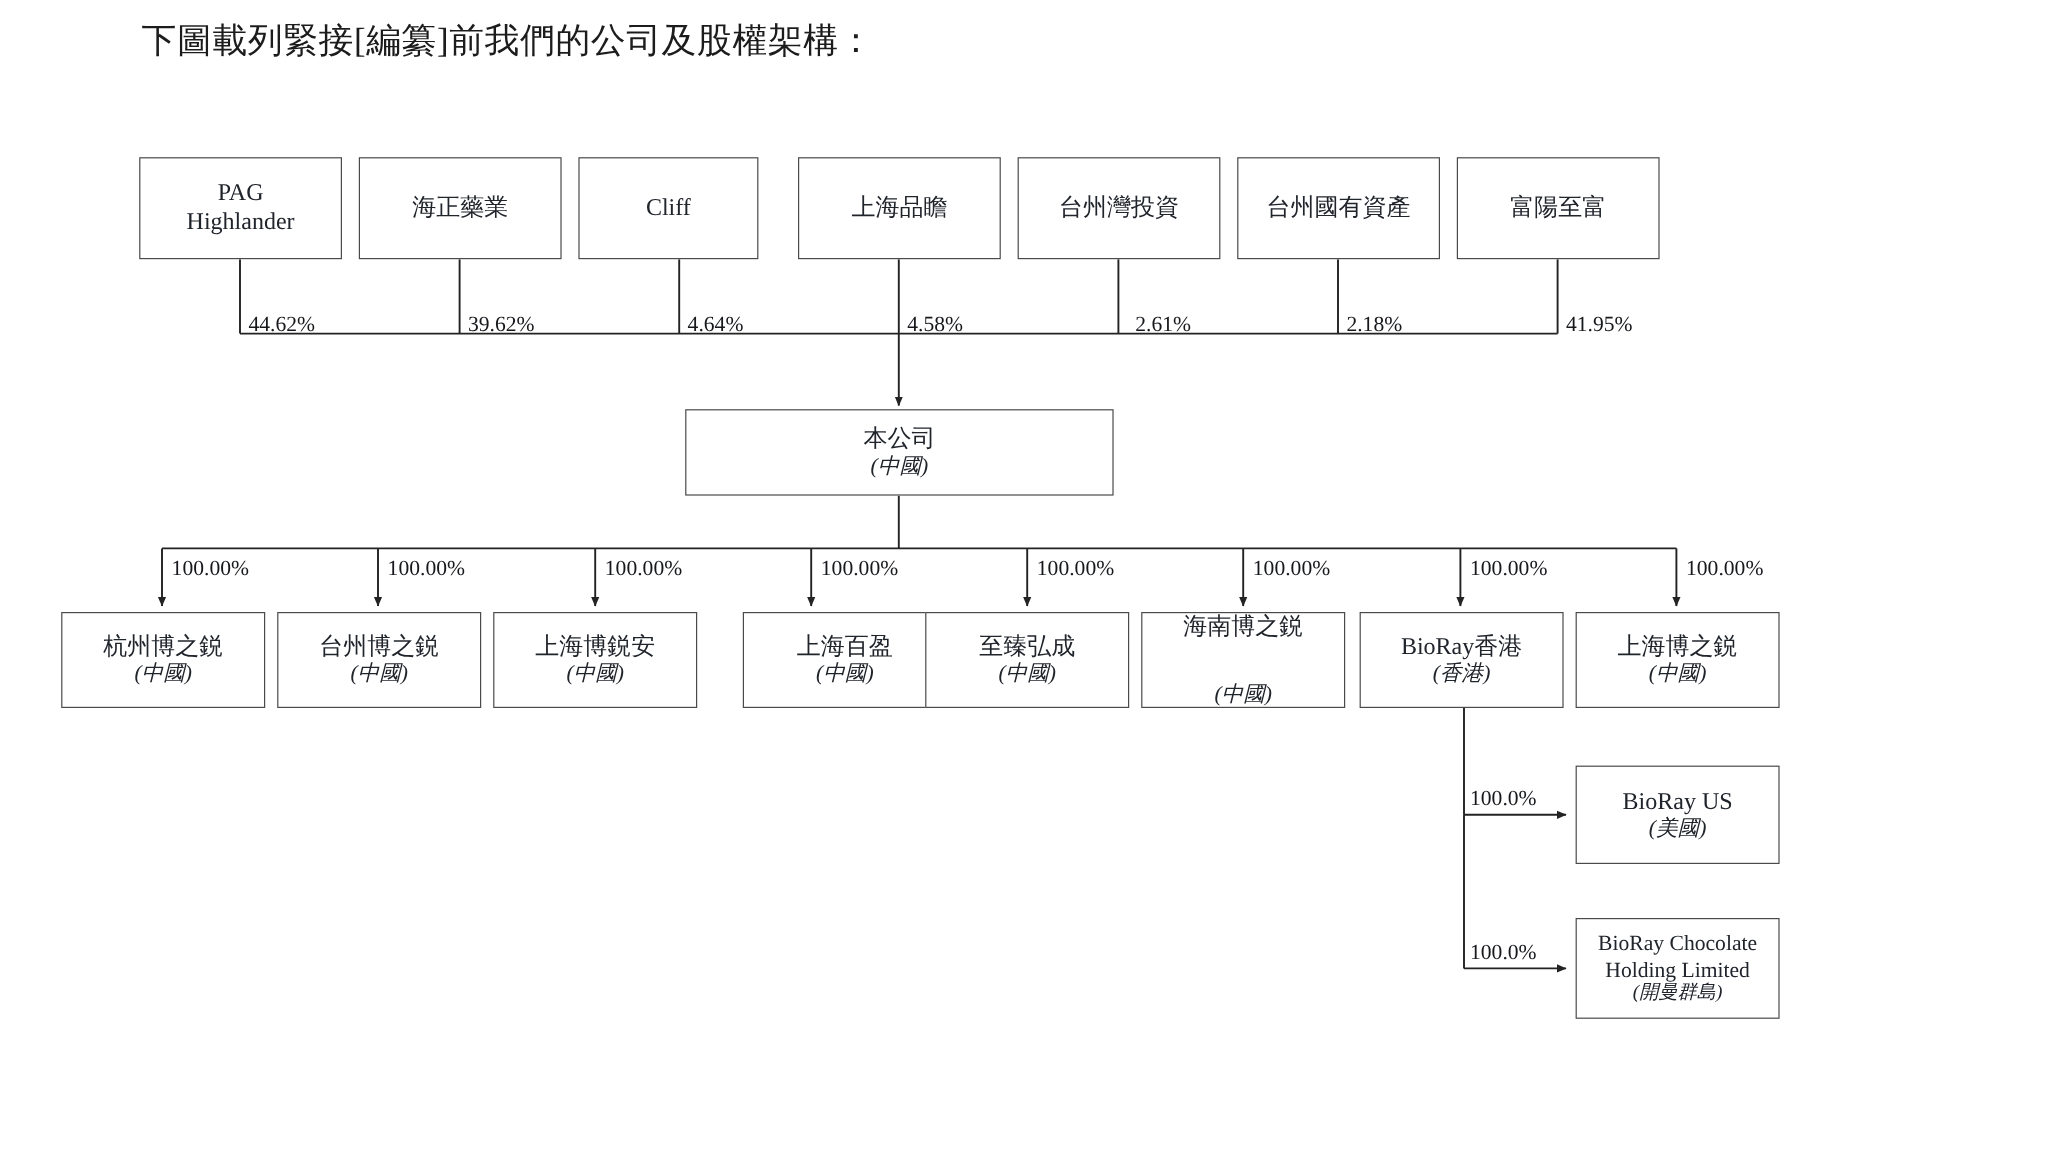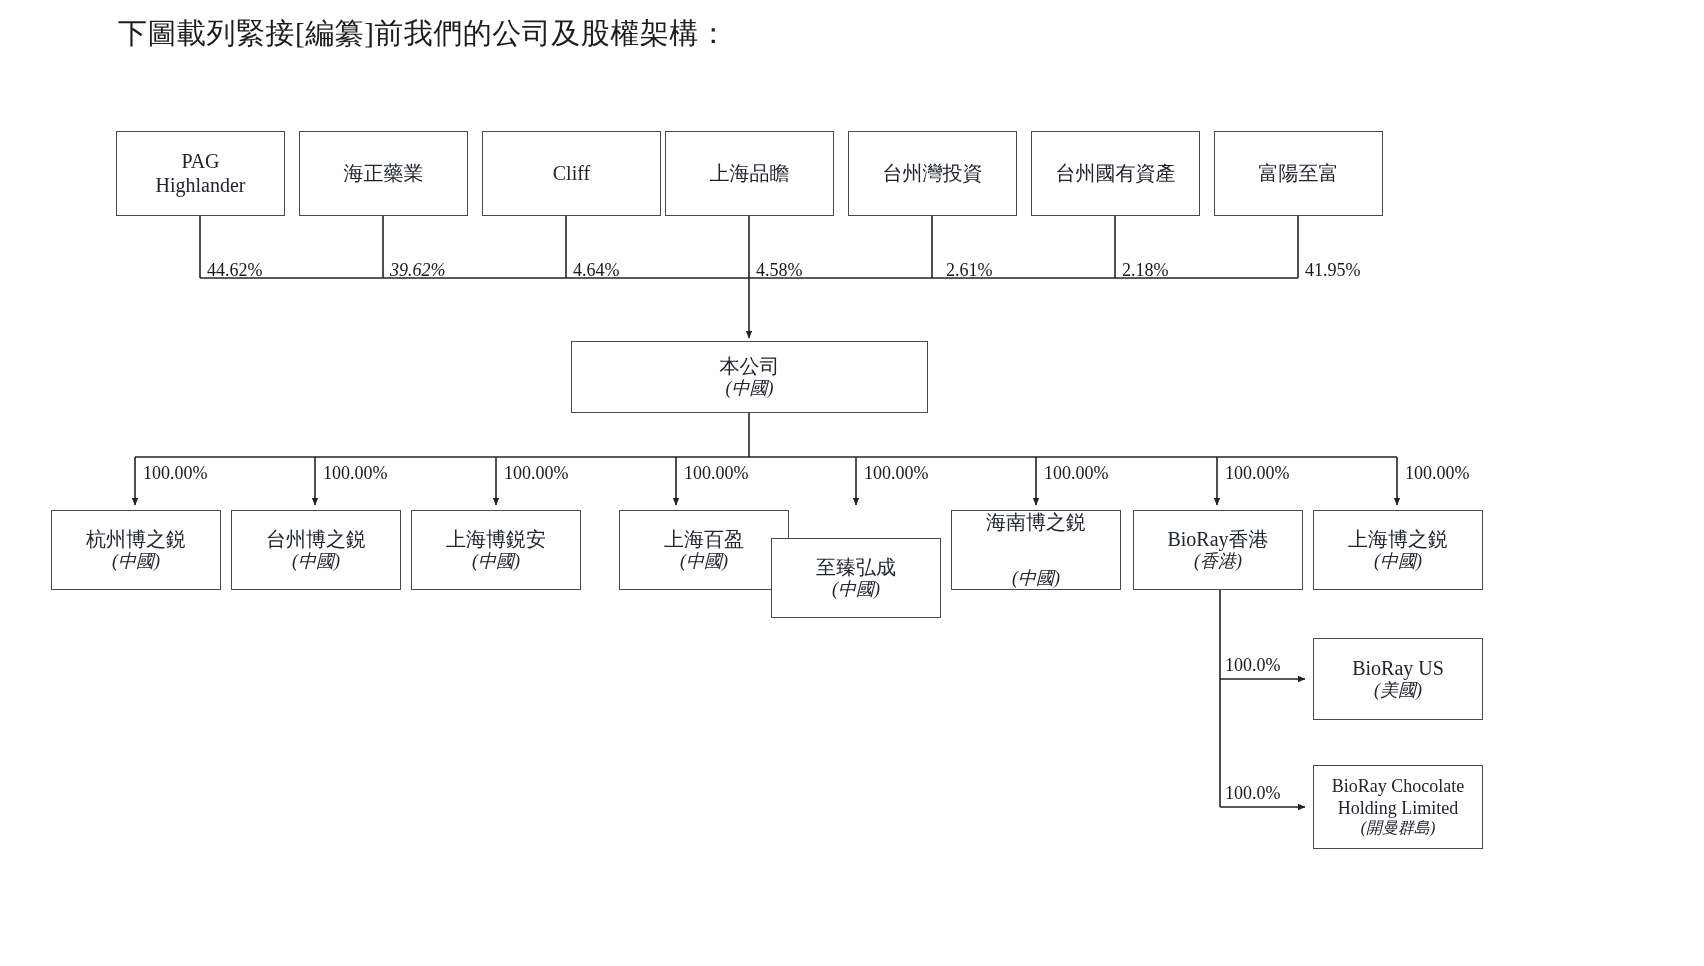--- a/index.html
+++ b/index.html
@@ -108,38 +108,38 @@
     </g>
   </svg>
 
   <div class="node" style="left:116px; top:131px; width:169px; height:85px;">
     <div class="nm">PAG
 Highlander</div>
   </div>
   <div class="node" style="left:299px; top:131px; width:169px; height:85px;">
     <div class="nm">海正藥業</div>
   </div>
-  <div class="node" style="left:482px; top:131px; width:179px; height:85px;text-align:right;">
+  <div class="node" style="left:482px; top:131px; width:150px; height:85px;text-align:right;">
     <div class="nm">Cliff</div>
   </div>
   <div class="node" style="left:665px; top:131px; width:169px; height:85px;">
     <div class="nm">上海品瞻</div>
   </div>
   <div class="node" style="left:848px; top:131px; width:169px; height:85px;">
     <div class="nm">台州灣投資</div>
   </div>
   <div class="node" style="left:1031px; top:131px; width:169px; height:85px;">
     <div class="nm">台州國有資產</div>
   </div>
   <div class="node" style="left:1214px; top:131px; width:169px; height:85px;">
     <div class="nm">富陽至富</div>
   </div>
 
   <div class="pct" style="left:207px; top:260px;">44.62%</div>
-  <div class="pct" style="left:390px; top:260px;font-style:italic;">39.62%</div>
+  <div class="pct" style="left:390px; top:260px;">39.62%</div>
   <div class="pct" style="left:573px; top:260px;">4.64%</div>
   <div class="pct" style="left:756px; top:260px;">4.58%</div>
   <div class="pct" style="left:946px; top:260px;">2.61%</div>
   <div class="pct" style="left:1122px; top:260px;">2.18%</div>
   <div class="pct" style="left:1305px; top:260px;">41.95%</div>
 
   <div class="node" style="left:571px; top:341px; width:357px; height:72px;">
     <div class="nm">本公司</div>
     <div class="loc">(中國)</div>
   </div>
@@ -162,21 +162,21 @@
     <div class="loc">(中國)</div>
   </div>
   <div class="node" style="left:411px; top:510px; width:170px; height:80px;">
     <div class="nm">上海博鋭安</div>
     <div class="loc">(中國)</div>
   </div>
   <div class="node" style="left:619px; top:510px; width:170px; height:80px;">
     <div class="nm">上海百盈</div>
     <div class="loc">(中國)</div>
   </div>
-  <div class="node" style="left:771px; top:538px; width:170px; height:80px;">
+  <div class="node" style="left:771px; top:510px; width:170px; height:80px;">
     <div class="nm">至臻弘成</div>
     <div class="loc">(中國)</div>
   </div>
   <div class="node" style="left:951px; top:510px; width:170px; height:80px;justify-content:space-between;">
     <div class="nm">海南博之鋭</div>
     <div class="loc">(中國)</div>
   </div>
   <div class="node" style="left:1133px; top:510px; width:170px; height:80px;">
     <div class="nm">BioRay香港</div>
     <div class="loc">(香港)</div>

